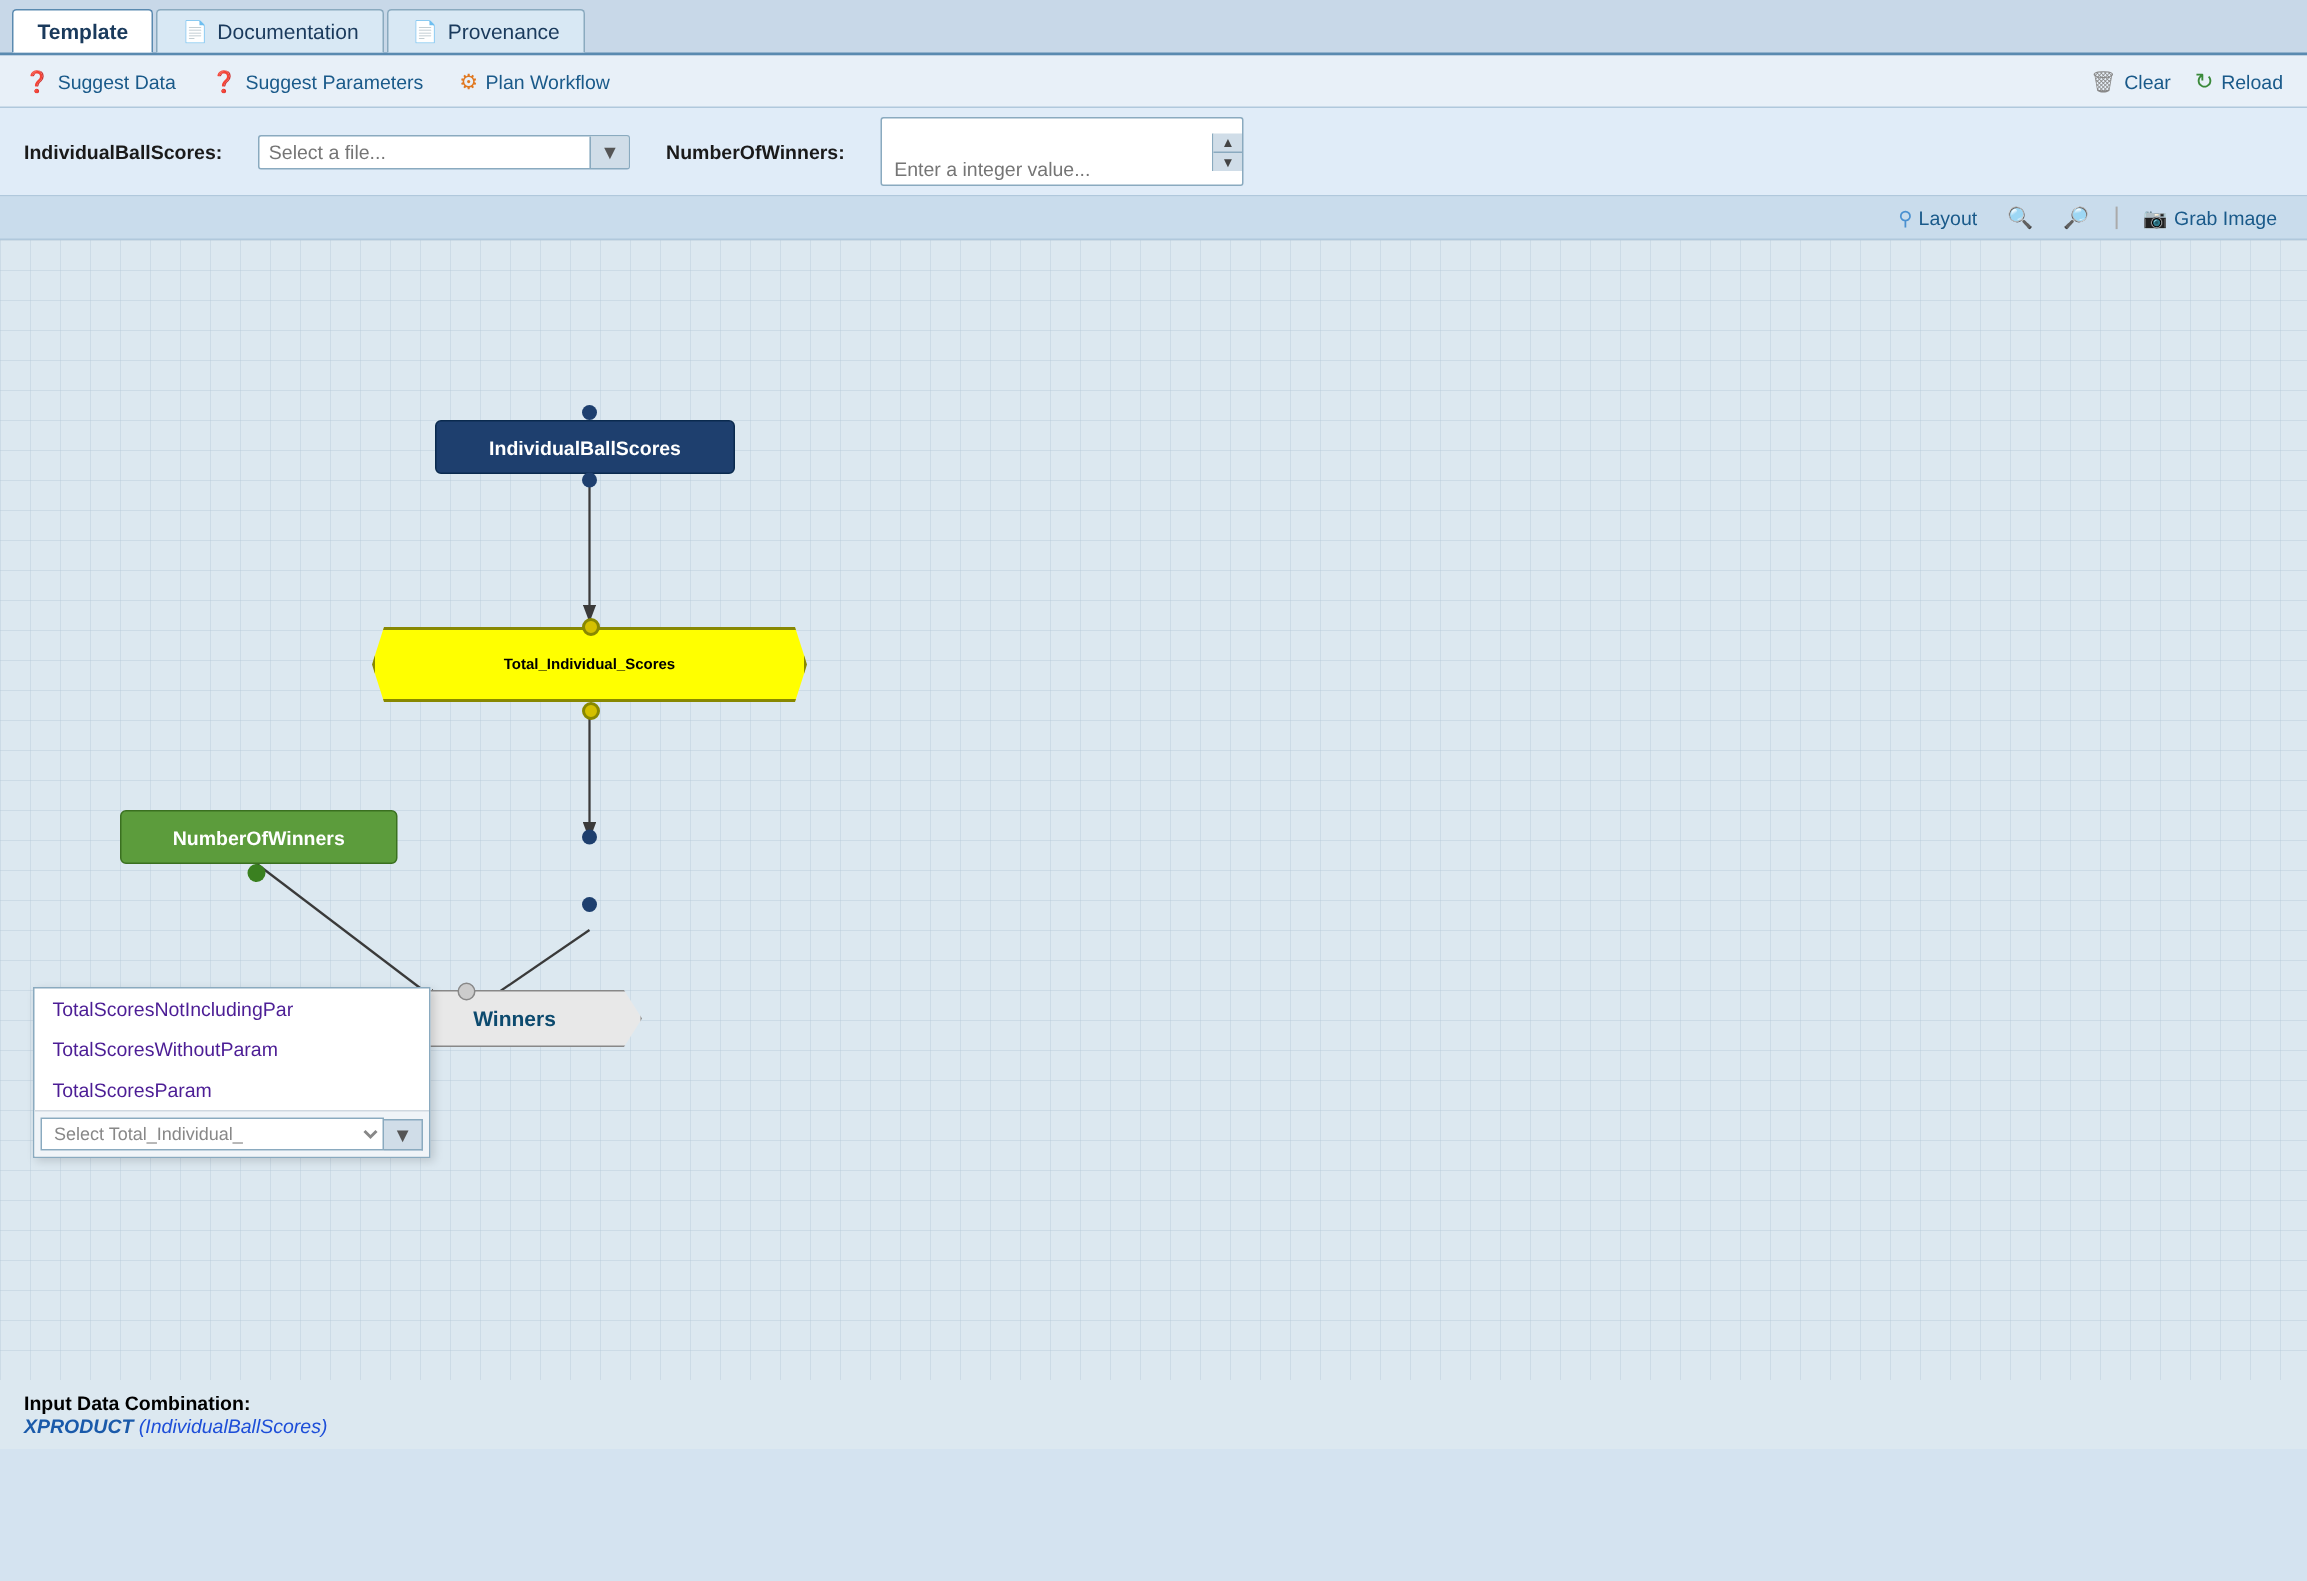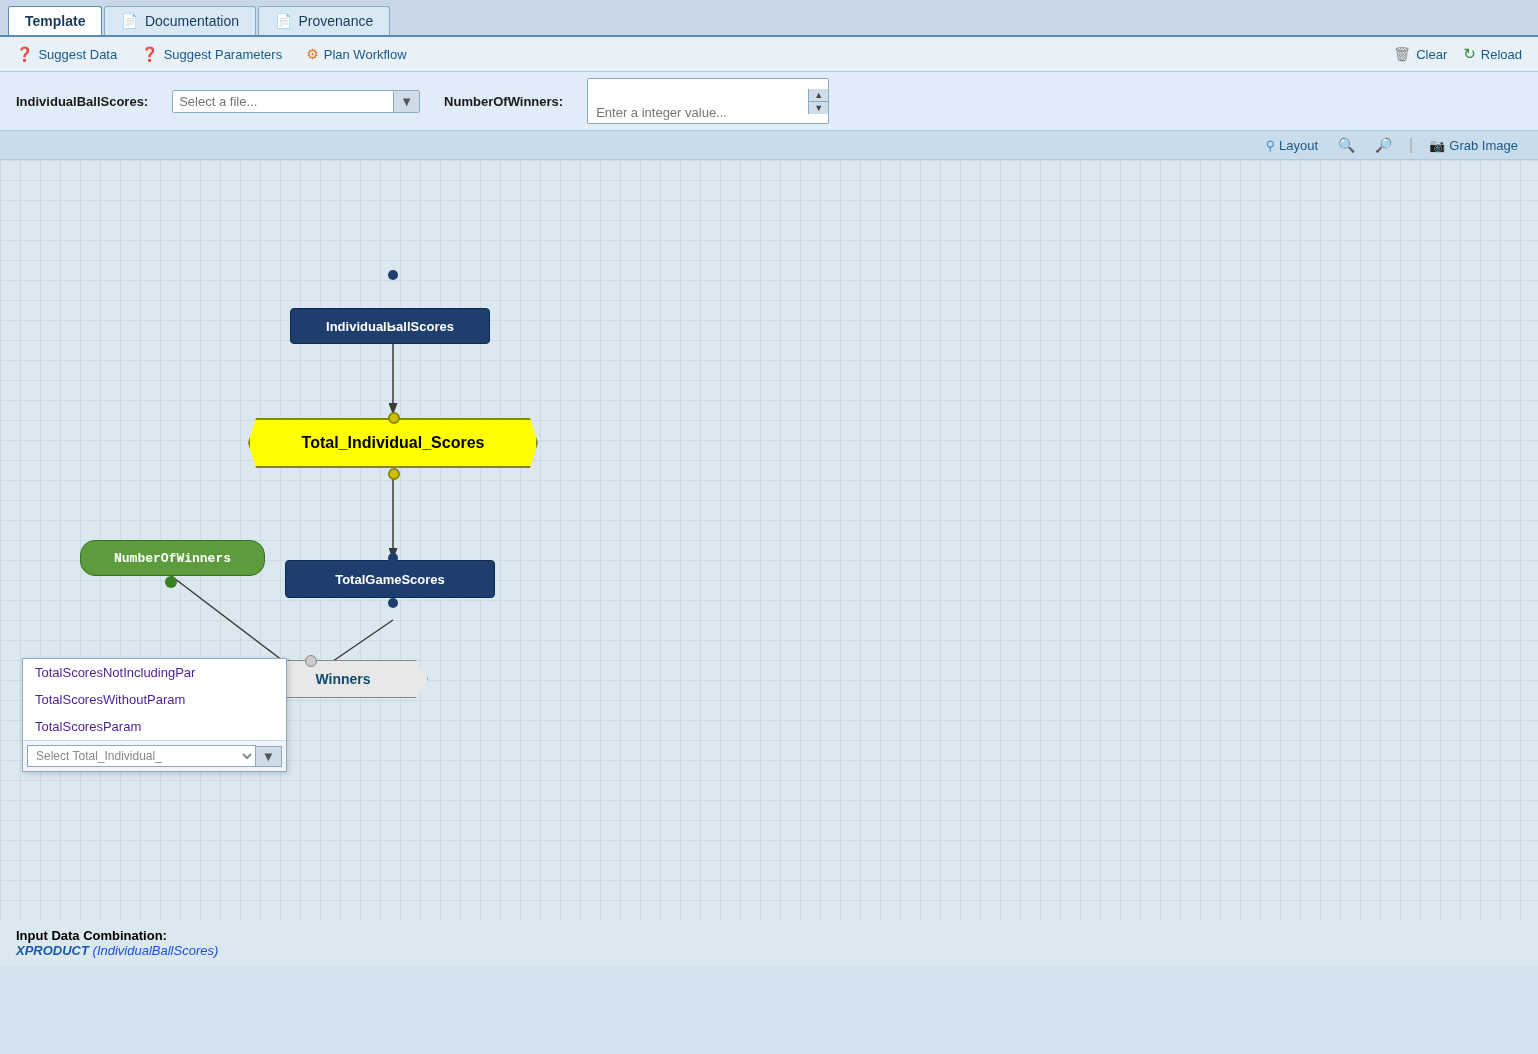--- a/index.html
+++ b/index.html
@@ -189,22 +189,21 @@
       background: #ffff00;
       color: #000;
       border: 2px solid #888800;
       clip-path: polygon(8px 0%, calc(100% - 8px) 0%, 100% 50%, calc(100% - 8px) 100%, 8px 100%, 0% 50%);
       font-weight: bold;
     }
     .node-green {
       background: #5c9c3c;
       color: #fff;
       border: 1px solid #3a7020;
-      border-radius: 15px;
-      font-family: Liberation Mono, monospace;
+      border-radius: 4px;
     }
     .node-output {
       background: #e8e8e8;
       color: #0c4a6e;
       border: 1px solid #888;
       clip-path: polygon(0% 0%, calc(100% - 12px) 0%, 100% 50%, calc(100% - 12px) 100%, 0% 100%);
       align-items: center;
     }
 
     
@@ -397,39 +396,36 @@
 
       <line x1="393" y1="160" x2="393" y2="255"></line>
 
       <line x1="393" y1="315" x2="393" y2="400"></line>
 
       <line x1="393" y1="460" x2="320" y2="510"></line>
 
       <line x1="170" y1="415" x2="295" y2="510"></line>
     </svg>
 
-    <div class="node node-dark" style="left:290px; top:120px; width:200px; height:36px;margin-top:28px;">
+    <div class="node node-dark" style="left:290px; top:120px; width:200px; height:36px;">
       <span>IndividualBallScores</span>
     </div>
 
     <div class="port" style="left:388px; top:110px; border-radius:50%; background:#1e3f6e;"></div>
 
     <div class="port" style="left:388px; top:155px; border-radius:50%; background:#1e3f6e;"></div>
 
-    <div class="node node-yellow" style="left:248px; top:258px; width:290px; height:50px; font-size:16px;">
+    <div class="node node-yellow" style="left:248px; top:258px; width:290px; height:50px; font-size:10px;">
       <span>Total_Individual_Scores</span>
     </div>
 
     <div class="port port-yellow" style="left:388px; top:252px; border-radius:50%;"></div>
 
     <div class="port port-yellow" style="left:388px; top:308px; border-radius:50%;"></div>
 
-    <div class="node node-dark" style="left:285px; top:400px; width:210px; height:38px;">
-      <span>TotalGameScores</span>
-    </div>
 
     <div class="port" style="left:388px; top:393px; border-radius:50%; background:#1e3f6e;"></div>
 
     <div class="port" style="left:388px; top:438px; border-radius:50%; background:#1e3f6e;"></div>
 
     <div class="node node-green" style="left:80px; top:380px; width:185px; height:36px;">
       <span>NumberOfWinners</span>
     </div>
 
     <div class="port port-green" style="left:165px; top:416px; border-radius:50%;"></div>

